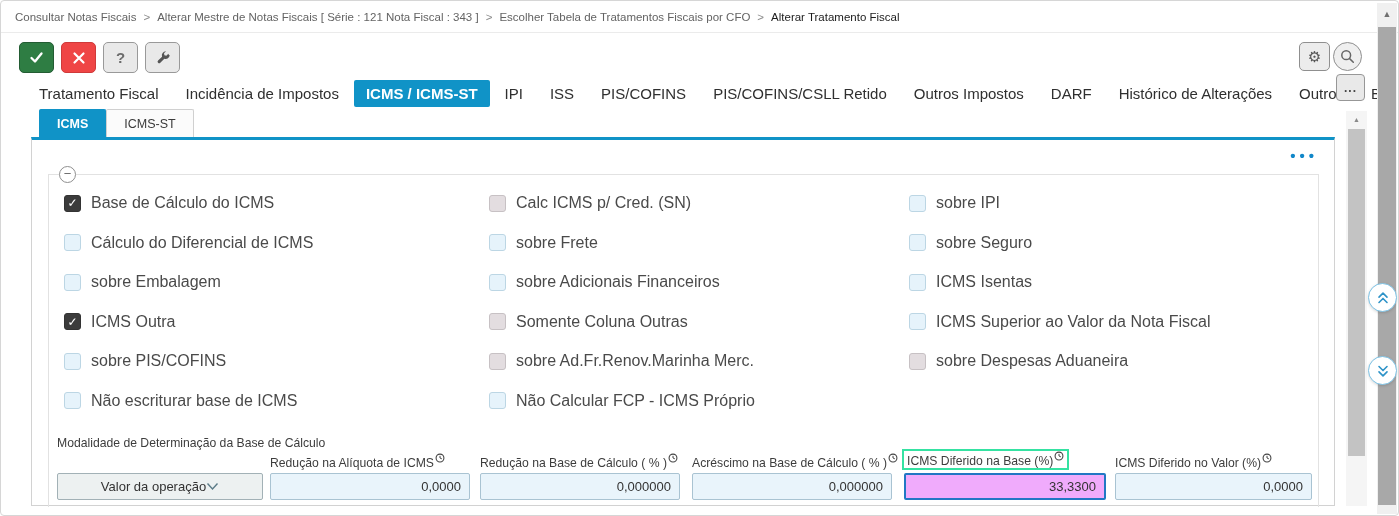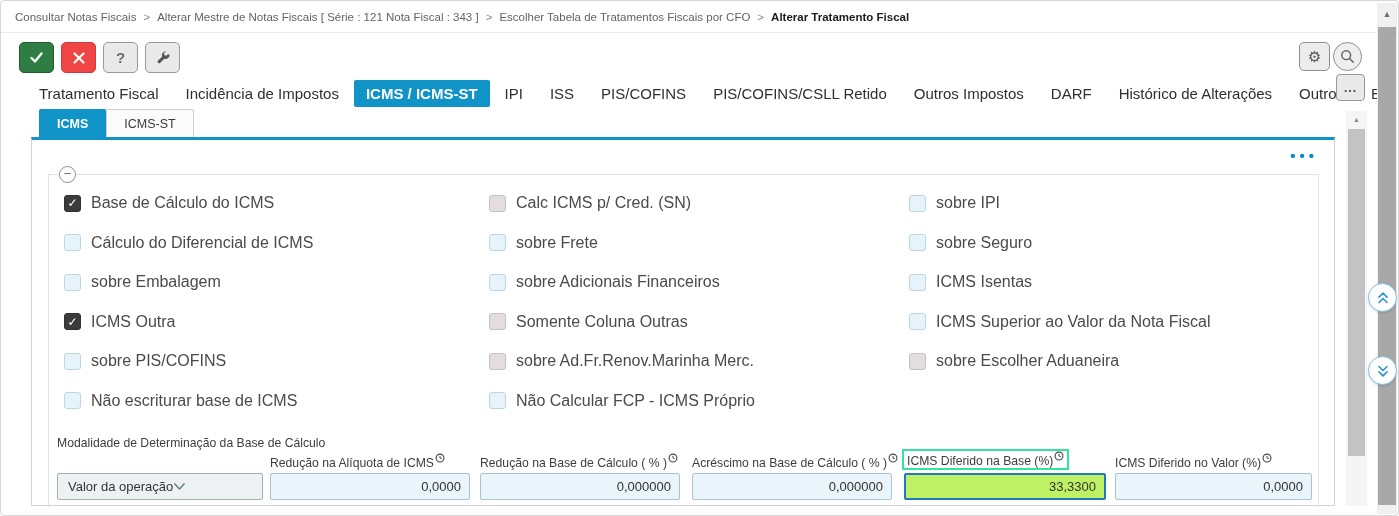--- a/index.html
+++ b/index.html
@@ -7,21 +7,21 @@
     --focus-blue:#2277c4; --highlight-green:#35e2a2; --input-bg:#e9f4fb; --input-border:#a9c3d2;
   }
   *{margin:0;padding:0;box-sizing:border-box;}
   body{background:#fff;font-family:"Liberation Sans",sans-serif;}
   .window{position:relative;width:1399px;height:516px;background:#fff;border:1px solid #d6d6d6;
     border-radius:4px;overflow:hidden;}
   
   .breadcrumb{position:absolute;top:0;left:0;right:0;height:32px;display:flex;align-items:center;
     padding-left:14px;font-size:11.5px;color:#636363;border-bottom:1px solid #ebebeb;white-space:nowrap;}
   .crumb{cursor:pointer;}
-  .crumb.current{font-weight:bold;color:#1c1c1c;cursor:default;}
+  .crumb.current{font-weight:normal;color:#1c1c1c;cursor:default;}
   .sep{margin:0 7px;color:#8a8a8a;}
   
   .toolbar{position:absolute;top:41px;left:18px;display:flex;gap:7px;}
   .tbtn{width:35px;height:31px;border-radius:5px;display:flex;align-items:center;justify-content:center;
     cursor:pointer;border:1px solid #999;background:#e9e9e9;}
   .tbtn.green{background:var(--confirm-green);border-color:#235c33;}
   .tbtn.red{background:var(--cancel-red);border-color:#cf3a3a;}
   .tbtn.gray span{font-size:15px;font-weight:bold;color:#6b6b6b;}
   .top-right{position:absolute;top:41px;right:36px;display:flex;gap:3px;align-items:center;}
   .gearbtn{width:31px;height:29px;border-radius:5px;border:1px solid #8f8f8f;background:#ececec;
@@ -61,23 +61,23 @@
   .cb.checked{background:#3b3b3b;border:1px solid #333;}
   .cb.disabled{background:#e3dde0;border:1px solid #c7c1c4;}
   .cb-label{margin-left:10px;font-size:16px;color:#4a4a4a;white-space:nowrap;}
   
   .flabel{font-size:12.2px;color:#3d3d3d;white-space:nowrap;}
   .clock{margin-left:1px;vertical-align:4px;}
   .ffield{position:absolute;}
   .finput{width:100%;height:27px;background:var(--input-bg);border:1px solid var(--input-border);
     border-radius:2px;font-family:"Liberation Sans",sans-serif;font-size:13px;color:#333;
     text-align:right;padding:4px 8px;}
-  .finput.focused{border:2px solid var(--focus-blue);background:#bef264;}
+  .finput.focused{border:2px solid var(--focus-blue);background:#f0abfc;}
   .label-highlight{position:absolute;border:2px solid var(--highlight-green);padding:0 3px;background:#fff;}
-  .select{height:27px;display:flex;align-items:center;justify-content:flex-start;padding:0 10px;
+  .select{height:27px;display:flex;align-items:center;justify-content:center;padding:0 10px;
     background:#edf1f1;border:1px solid #a2b1b6;border-radius:2px;font-size:13px;color:#333;cursor:pointer;}
   .mod-label{position:absolute;left:8px;top:261px;width:220px;line-height:1.22;}
   .mod-select{position:absolute;left:8px;top:298px;width:206px;}
   .lab-pos{position:absolute;top:278px;}
   .inp-pos{position:absolute;top:298px;}
   
   .inner-scroll{position:absolute;left:1345px;top:110px;width:21px;height:395px;background:#f5f5f5;}
   .inner-scroll .arr{height:16px;display:flex;align-items:center;justify-content:center;
     font-size:7px;color:#8a8a8a;}
   .inner-scroll .thumb{position:absolute;left:2px;top:18px;width:17px;height:327px;background:#c3c3c3;}
@@ -232,21 +232,21 @@
             <div class="cb-row">
               <span class="cb unchecked"></span>
               <span class="cb-label">ICMS Isentas</span>
             </div>
             <div class="cb-row">
               <span class="cb unchecked"></span>
               <span class="cb-label">ICMS Superior ao Valor da Nota Fiscal</span>
             </div>
             <div class="cb-row">
               <span class="cb disabled"></span>
-              <span class="cb-label">sobre Escolher Aduaneira</span>
+              <span class="cb-label">sobre Despesas Aduaneira</span>
             </div>
           </div>
 
         <div class="flabel mod-label">Modalidade de Determinação da Base de Cálculo</div>
         <div class="select mod-select">
           <span>Valor da operação</span>
           <svg width="13" height="9" viewBox="0 0 13 9">
               <polyline points="1.5,1.5 6.5,7 11.5,1.5" fill="none" stroke="#5b7b87" stroke-width="1.4"></polyline>
             </svg>
         </div>

